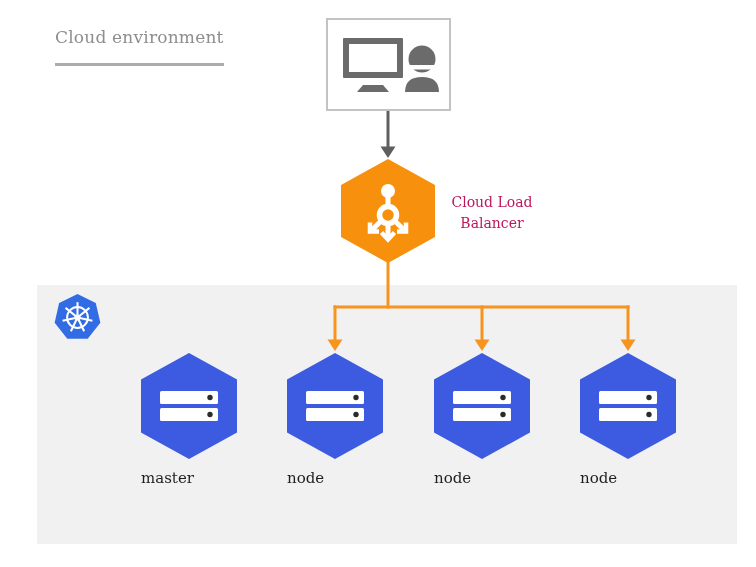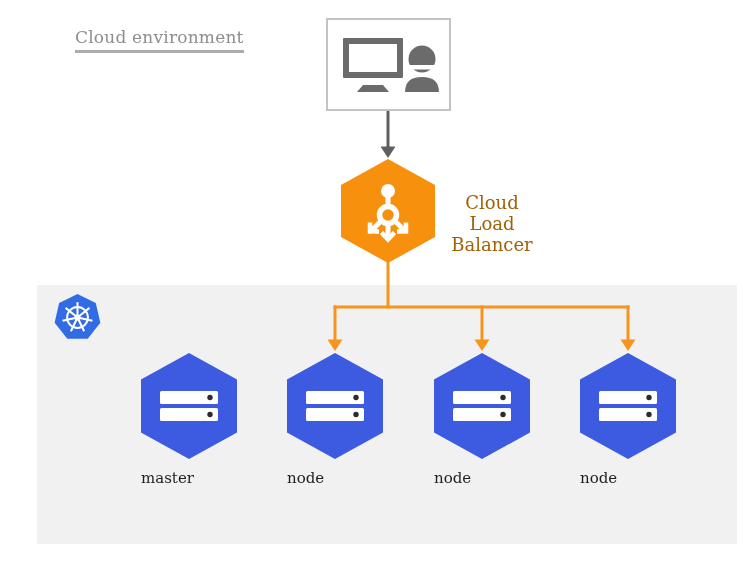--- a/index.html
+++ b/index.html
@@ -8,23 +8,22 @@
     background:#ffffff;
     font-family:"DejaVu Serif","Liberation Serif",serif;
   }
   .abs{position:absolute;}
 
   
   .env-title{
     left:55px;top:27px;
     font-size:17px;color:#8e8e8e;letter-spacing:.2px;
     border-bottom:3px solid #acacac;
-    padding-bottom:3px;
+    padding-bottom:16px;
     display:inline-block;
-    margin-left:20px;
   }
 
   
   .client-box{
     left:326px;top:18px;width:121px;height:89px;
     background:#ffffff;border:2px solid #c3c3c3;
     display:flex;align-items:center;justify-content:center;
   }
 
   
@@ -33,21 +32,21 @@
   
   .hex{clip-path:polygon(50% 0%,100% 25%,100% 75%,50% 100%,0% 75%,0% 25%);}
   .lb-hex{
     left:341px;top:159px;width:94px;height:104px;
     background:#f7910d;
     display:flex;align-items:center;justify-content:center;
   }
   .lb-hex svg{margin-top:8px;}
   .lb-label{
     left:440px;top:192px;width:104px;
-    text-align:center;font-size:18px;line-height:21px;color:#a16207;
+    text-align:center;font-size:14px;line-height:21px;color:#be185d;
   }
 
   
   .k8s-panel{
     left:37px;top:285px;width:700px;height:259px;
     background:#f1f1f2;
   }
   .k8s-logo{left:53px;top:293px;width:49px;height:49px;}
 
   

